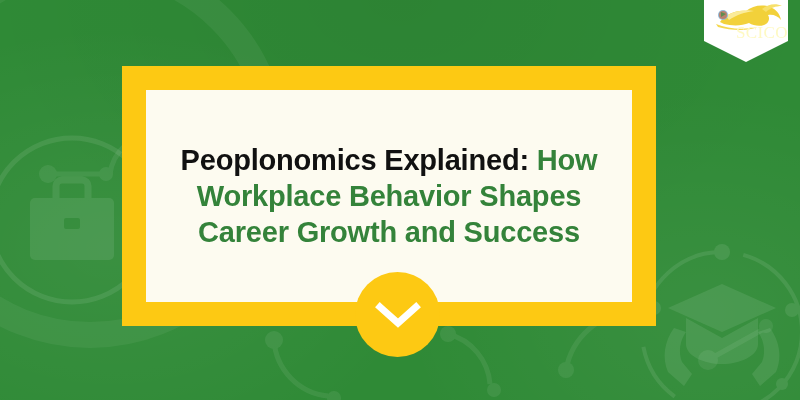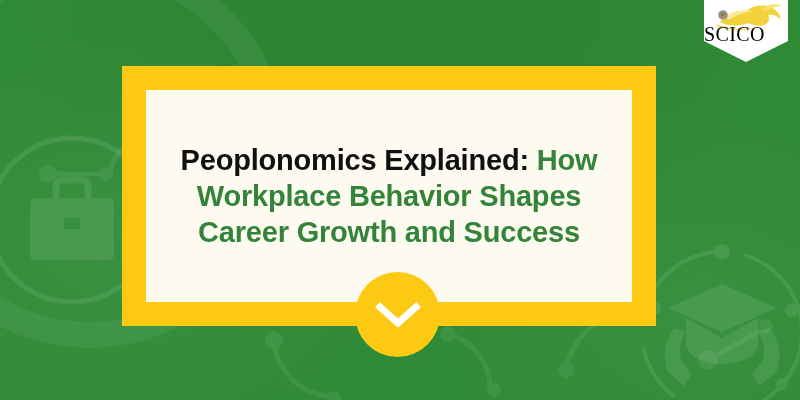--- a/index.html
+++ b/index.html
@@ -119,25 +119,25 @@
     left: 8px;
     top: 6px;
     width: 72px;
     height: 30px;
   }
   .logo-word {
     position: absolute;
     left: 0;
     right: 0;
     top: 27px;
-    text-align: left;
+    text-align: right;
     font-family: "Liberation Serif", serif;
-    font-size: 20px;
+    font-size: 17px;
     letter-spacing: 0.4px;
-    color: #000000;
+    color: #fef9c3;
     font-weight: normal;
   }
 </style>
 </head>
 <body>
 
 <div id="screenshot">
 
   <div class="bg-base"></div>
 

